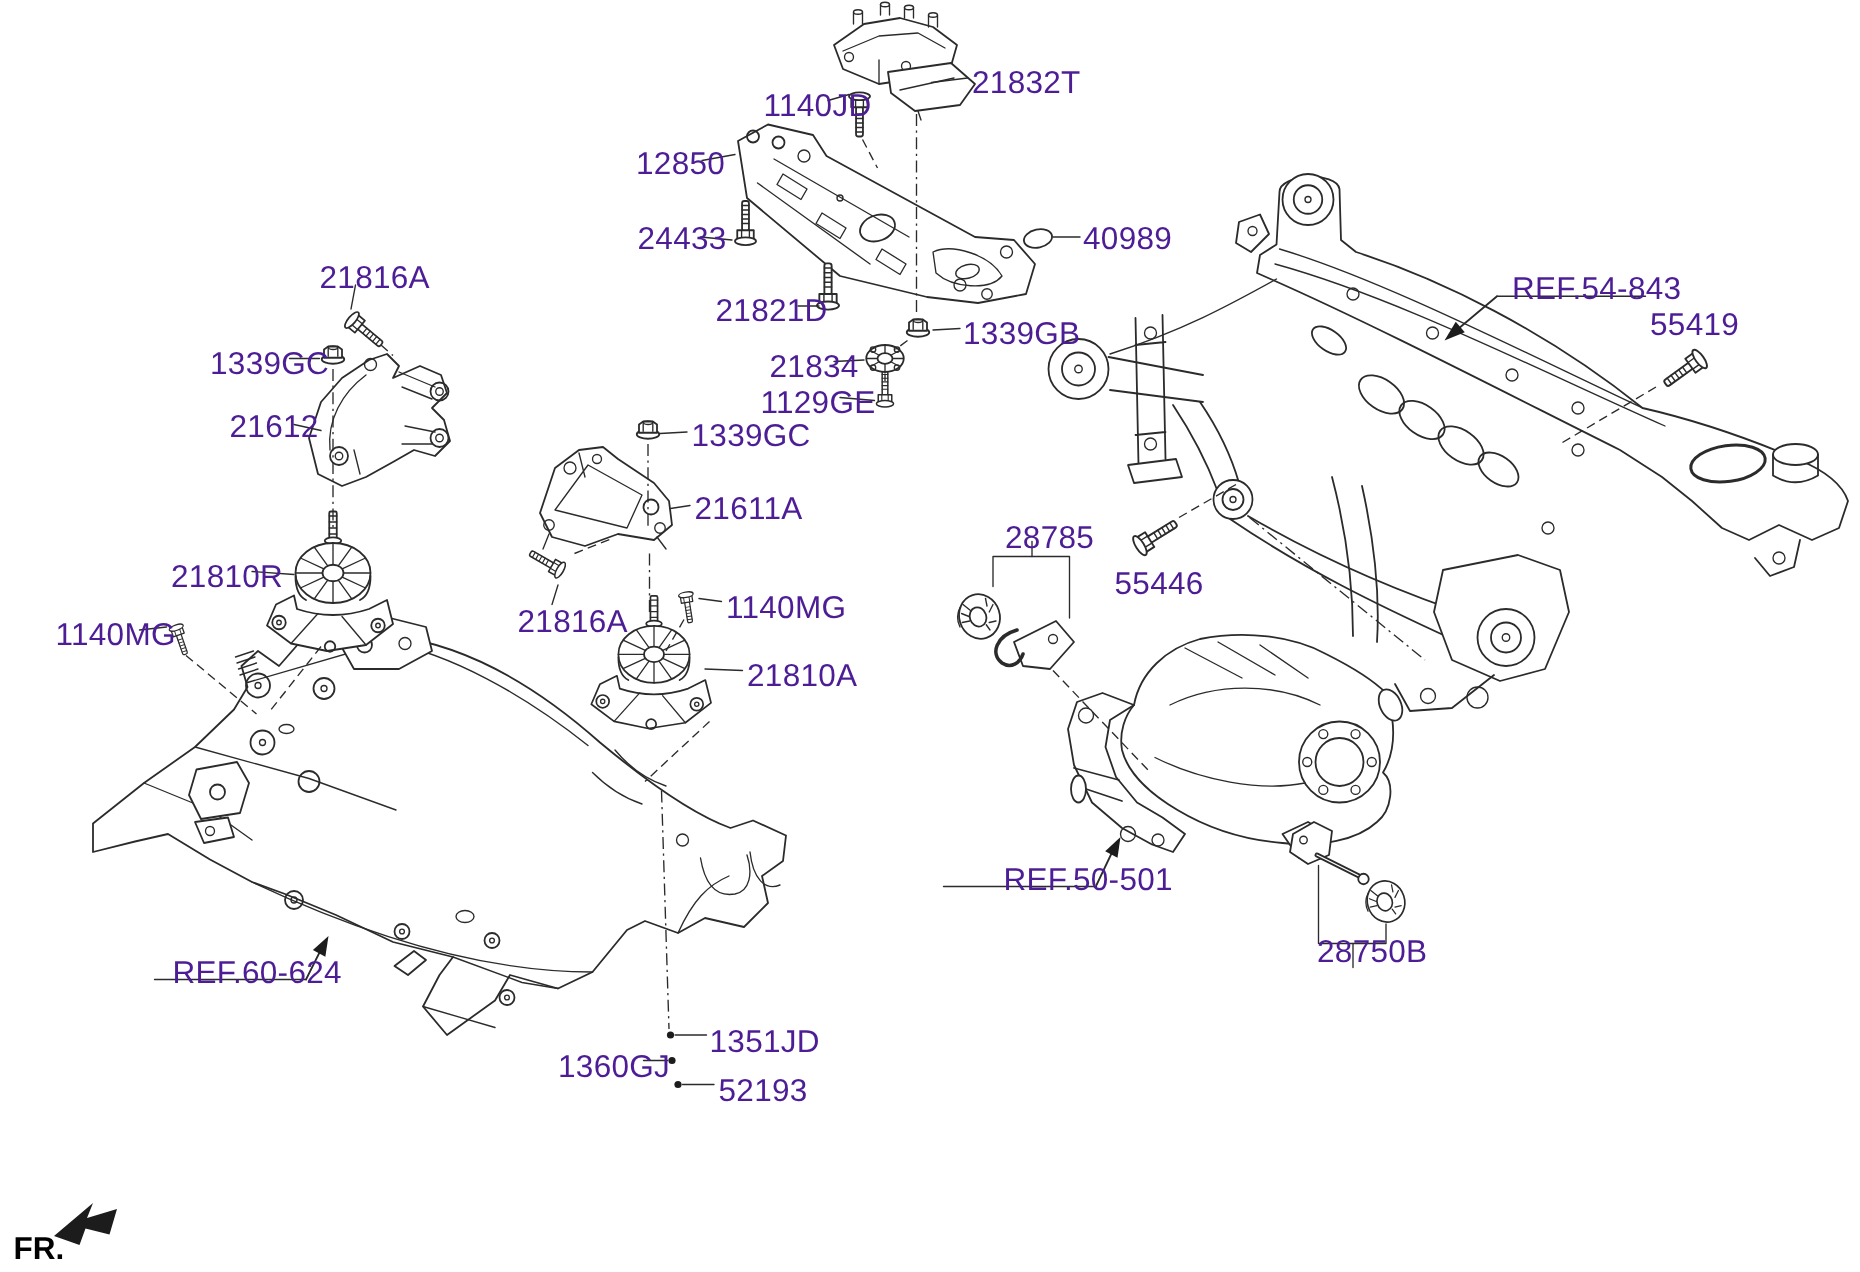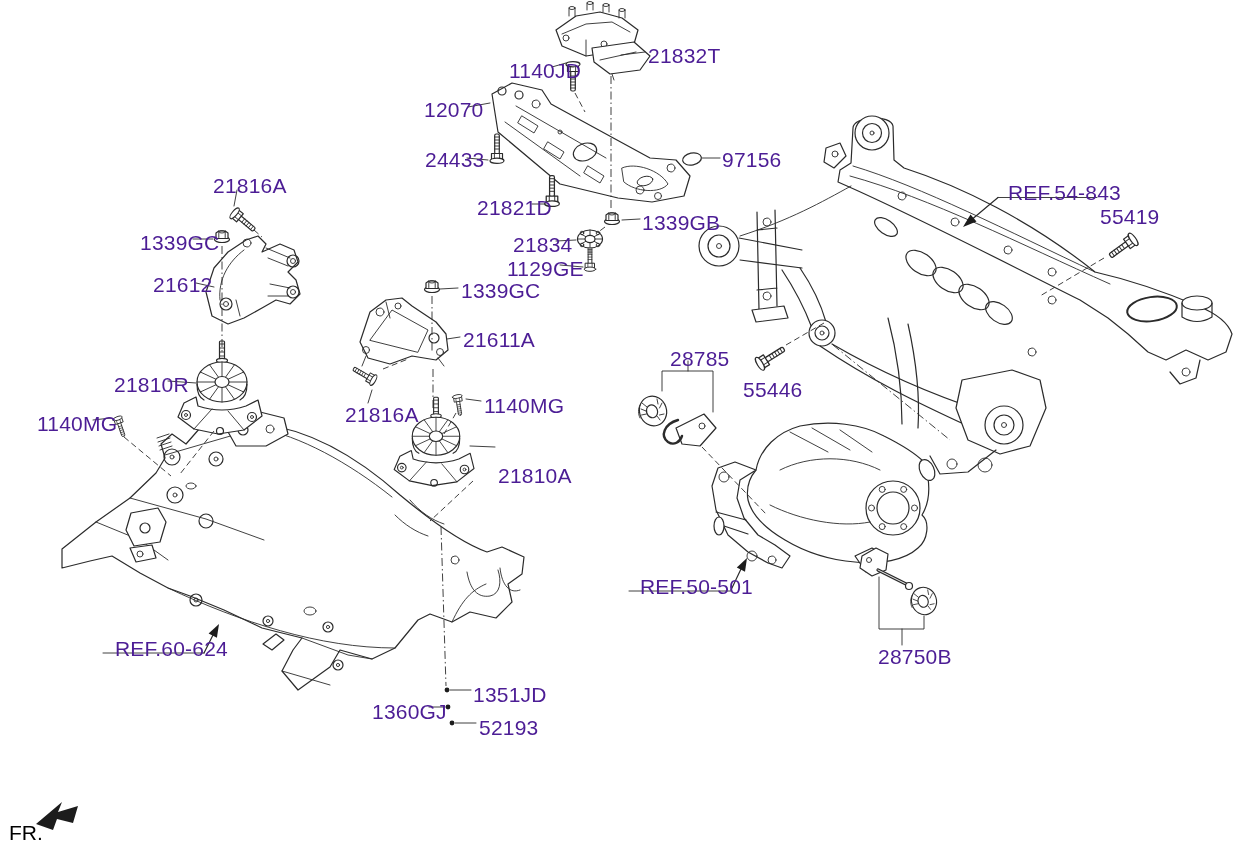--- a/index.html
+++ b/index.html
@@ -13,21 +13,21 @@
   #diagram-svg .thin{ stroke-width:0.9; }
   #diagram-svg .thick{ stroke-width:2; }
   #diagram-svg .dash   { stroke:#2b2b2b; fill:none; stroke-width:0.9; stroke-dasharray:6 3.5; }
   #diagram-svg .dashdot{ stroke:#2b2b2b; fill:none; stroke-width:0.9; stroke-dasharray:8 3 1.5 3; }
   #diagram-svg .fillb  { fill:#1c1c1c; stroke:none; }
   .lbl {
     position:absolute; font-size:21px; line-height:1; color:#4c1d95;
     white-space:nowrap; letter-spacing:0.2px;
   }
   .fr-lbl {
-    position:absolute; font-size:21px; font-weight:normal; color:#000;
+    position:absolute; font-size:21px; font-weight:bold; color:#000;
     line-height:1;
   }
 </style>
 </head>
 <body>
 
 <div id="stage">
 
 <svg id="diagram-svg" width="1240" height="848" viewBox="0 0 1240 848">
   <defs>
@@ -391,42 +391,42 @@
     <line class="ln thin" x1="103" y1="653" x2="204" y2="653"></line>
     <line class="ln" x1="204" y1="653" x2="213" y2="635"></line>
     <polygon class="fillb" points="219,624 216.9,637.8 208.6,633.4"></polygon>
   </g>
 
   <polygon class="fillb" points="36,824 62,802 58,812 78,806 73,823 57,819 53,830"></polygon>
 </svg>
 
 <div class="lbl" style="left:509px; top:60px">1140JD</div>
 <div class="lbl" style="left:648px; top:45px">21832T</div>
-<div class="lbl" style="left:424px; top:99px">12070</div>
+<div class="lbl" style="left:424px; top:99px">12850</div>
 <div class="lbl" style="left:425px; top:149px">24433</div>
-<div class="lbl" style="left:722px; top:149px">97156</div>
+<div class="lbl" style="left:722px; top:149px">40989</div>
 <div class="lbl" style="left:477px; top:197px">21821D</div>
 <div class="lbl" style="left:642px; top:212px">1339GB</div>
 <div class="lbl" style="left:513px; top:234px">21834</div>
 <div class="lbl" style="left:507px; top:258px">1129GE</div>
 <div class="lbl" style="left:213px; top:175px">21816A</div>
 <div class="lbl" style="left:140px; top:232px">1339GC</div>
 <div class="lbl" style="left:153px; top:274px">21612</div>
 <div class="lbl" style="left:114px; top:374px">21810R</div>
 <div class="lbl" style="left:37px;  top:413px">1140MG</div>
 <div class="lbl" style="left:461px; top:280px">1339GC</div>
 <div class="lbl" style="left:463px; top:329px">21611A</div>
 <div class="lbl" style="left:345px; top:404px">21816A</div>
 <div class="lbl" style="left:484px; top:395px">1140MG</div>
-<div class="lbl" style="left:498px; top:465px">21810A</div>
+<div class="lbl" style="left:498px; top:440px">21810A</div>
 <div class="lbl" style="left:1008px;top:182px">REF.54-843</div>
 <div class="lbl" style="left:1100px;top:206px">55419</div>
 <div class="lbl" style="left:670px; top:348px">28785</div>
 <div class="lbl" style="left:743px; top:379px">55446</div>
-<div class="lbl" style="left:640px; top:576px">REF.50-501</div>
-<div class="lbl" style="left:878px; top:646px">28750B</div>
+<div class="lbl" style="left:669px; top:576px">REF.50-501</div>
+<div class="lbl" style="left:878px; top:624px">28750B</div>
 <div class="lbl" style="left:115px; top:638px">REF.60-624</div>
 <div class="lbl" style="left:473px; top:684px">1351JD</div>
 <div class="lbl" style="left:372px; top:701px">1360GJ</div>
 <div class="lbl" style="left:479px; top:717px">52193</div>
 <div class="fr-lbl" style="left:9px; top:822px">FR.</div>
 
 </div>
 
 </body></html>

